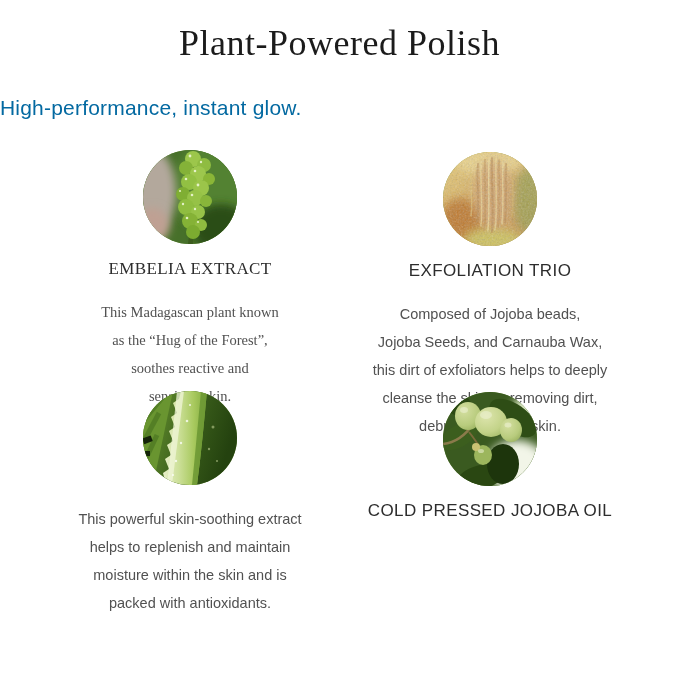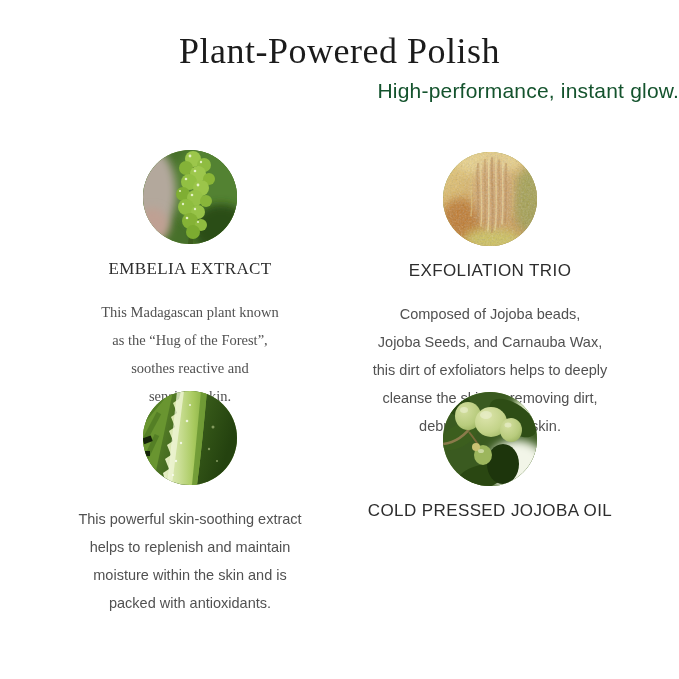--- a/index.html
+++ b/index.html
@@ -3,25 +3,25 @@
 <meta charset="utf-8">
 <style>
   html,body { margin:0; padding:0; background:#ffffff; }
   .canvas {
     position:relative; width:679px; height:679px; background:#ffffff;
     overflow:hidden; font-family:"Liberation Sans","DejaVu Sans",sans-serif;
   }
   .page-title {
     position:absolute; top:22px; left:0; right:0; text-align:center;
     font-family:"Liberation Serif","DejaVu Serif",serif;
-    font-size:36px; font-weight:400; color:#1b1b1b; letter-spacing:0.5px;margin-top:8px;
+    font-size:36px; font-weight:400; color:#1b1b1b; letter-spacing:0.5px;
   }
   .page-subtitle {
-    position:absolute; top:79px; left:0; right:0; text-align:right;
-    font-size:21px; font-weight:400; color:#14532d; letter-spacing:0.2px;
+    position:absolute; top:96px; left:0; right:0; text-align:left;
+    font-size:21px; font-weight:400; color:#0369a1; letter-spacing:0.2px;
   }
   .card { position:absolute; width:300px; text-align:center; }
   .card.c0 { left:40px;  top:150px;font-family:Liberation Serif, serif; }
   .card.c1 { left:340px; top:152px; }
   .card.c2 { left:40px;  top:391px; }
   .card.c3 { left:340px; top:392px; }
   .photo {
     width:94px; height:94px; margin:0 auto; border-radius:50%;
     overflow:hidden; background:#6a8f3a;
   }

